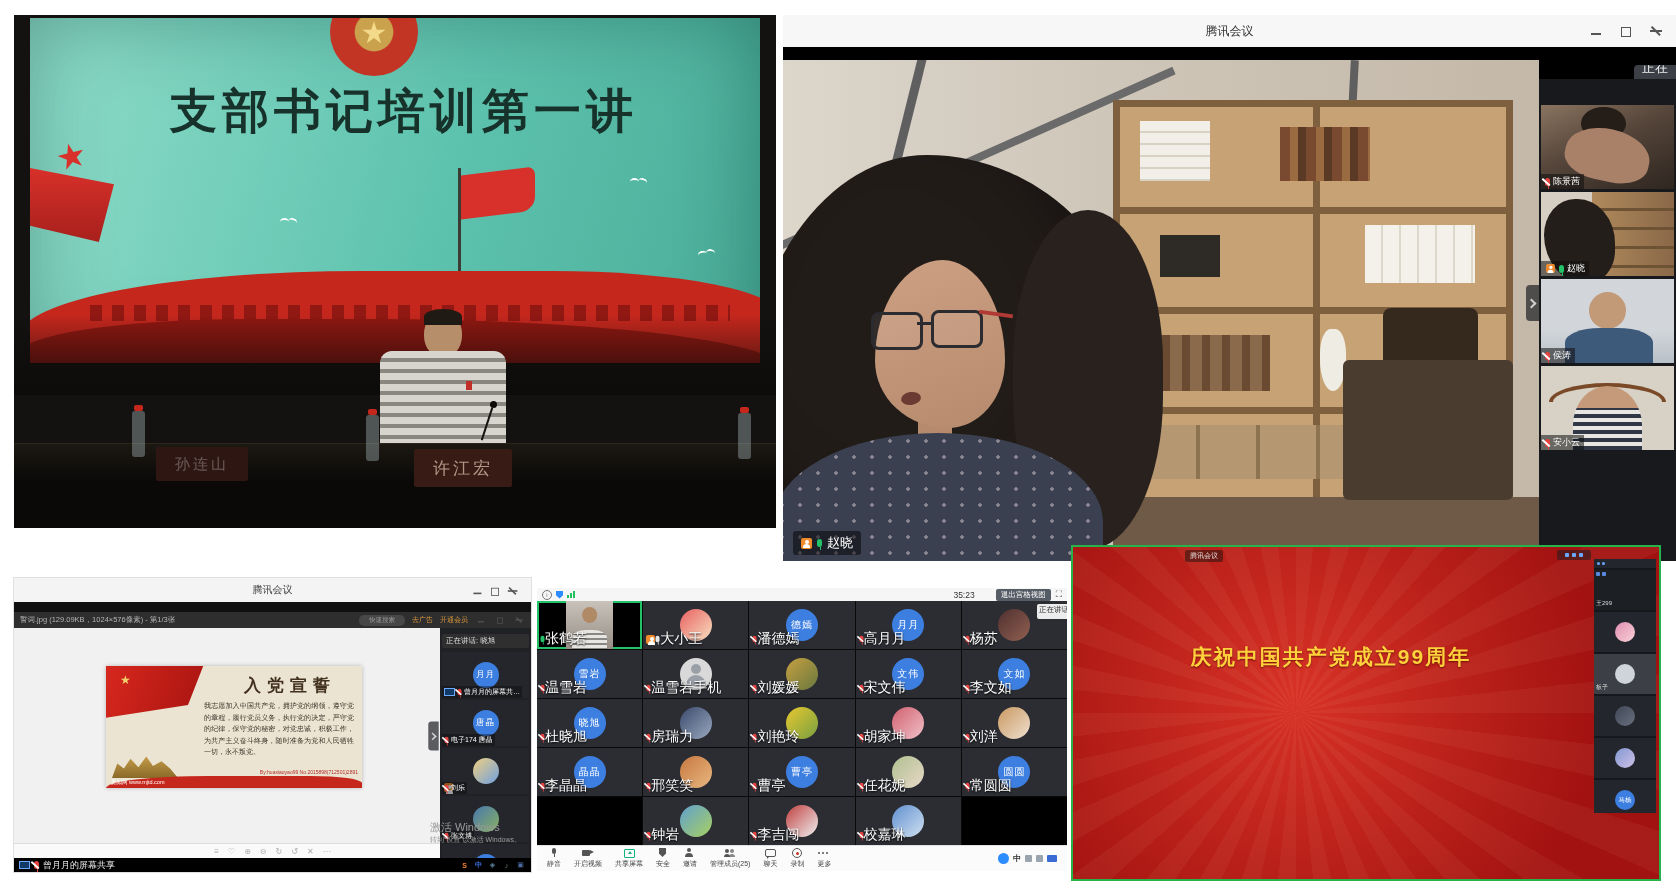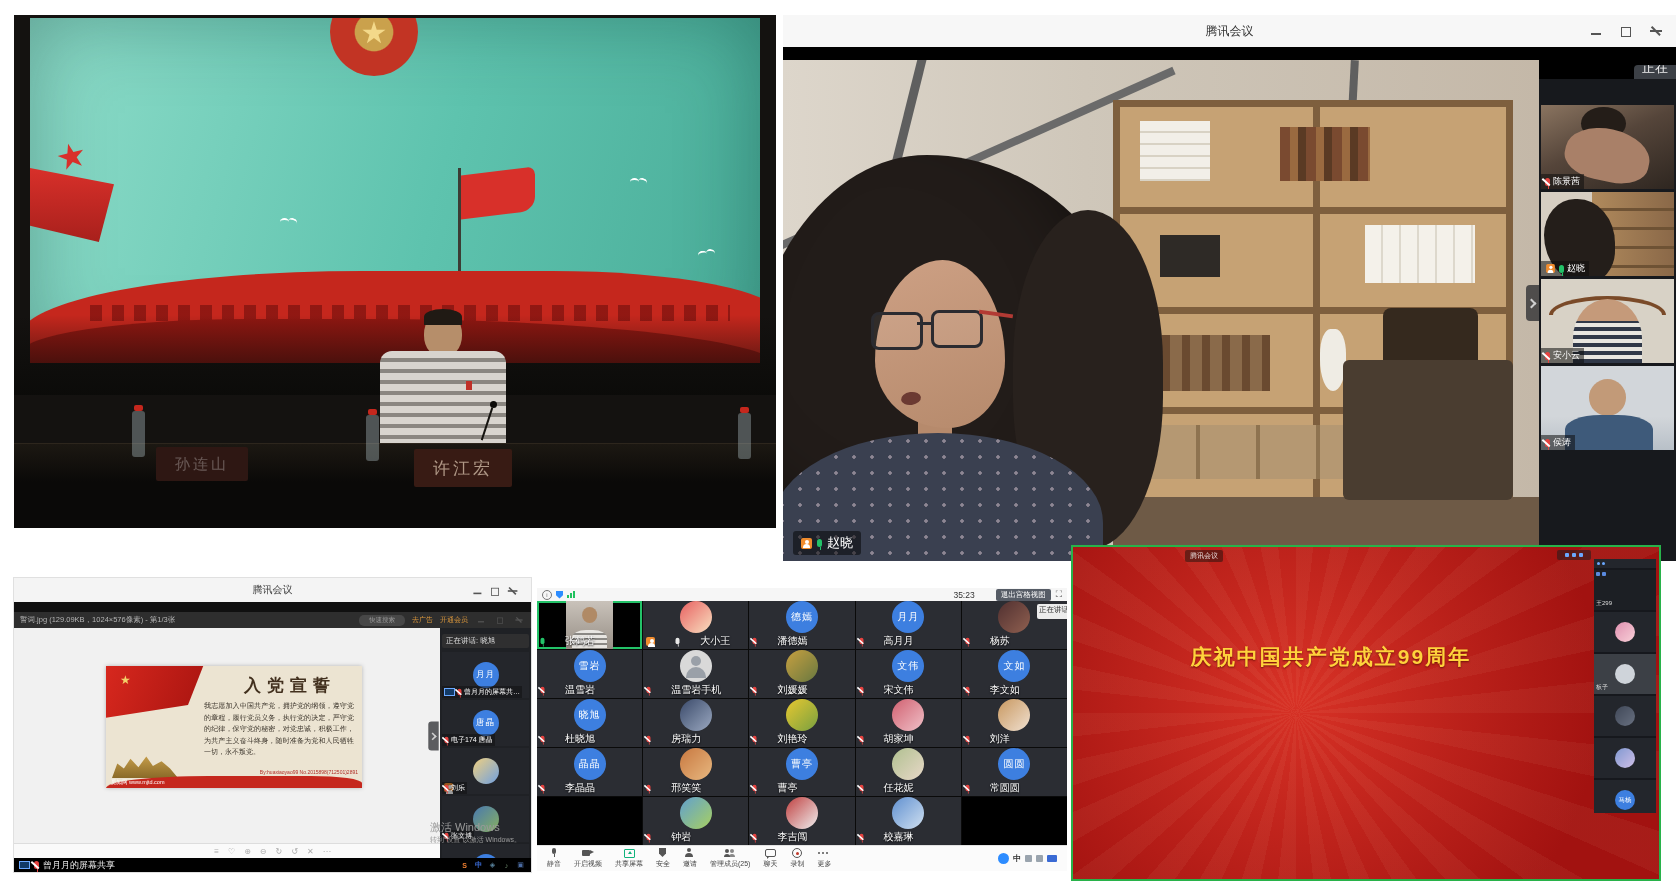--- a/index.html
+++ b/index.html
@@ -148,24 +148,24 @@
   .inf{width:8px;height:8px;border:1px solid #777;border-radius:50%;color:#777;font-size:6px;display:flex;align-items:center;justify-content:center;}
   .shieldB{width:7px;height:8px;background:#2d8cff;clip-path:polygon(0 0,100% 0,100% 60%,50% 100%,0 60%);}
   .sig{display:flex;align-items:flex-end;gap:1px;}
   .sig i{display:block;width:2px;background:#21c15e;}
   .p4top .right{margin-left:auto;display:flex;align-items:center;gap:5px;}
   .timer{font-size:8.5px;color:#333;}
   .exitbtn{background:#565c66;color:#fff;font-size:7.5px;border-radius:2px;padding:1px 5px;margin-left:16px;}
   .fsglyph{color:#555;font-size:9px;}
   .p4tip{position:absolute;right:0;top:16px;width:26px;height:13px;background:#ececec;color:#333;font-size:7.5px;overflow:hidden;border-radius:2px 0 0 2px;padding:1px 2px;white-space:nowrap;z-index:6;}
   .p4grid{position:absolute;left:0;top:13px;width:100%;height:245px;display:grid;grid-template-columns:repeat(5,1fr);grid-auto-rows:48px;gap:1px;background:#0a0a0a;}
-  .gtile{position:relative;background:#2b2d33;display:flex;align-items:flex-start;justify-content:center;overflow:hidden;}
+  .gtile{position:relative;background:#2b2d33;display:flex;align-items:center;justify-content:center;overflow:hidden;}
   .gtile.nobg{background:#000;}
   .gtile.vid{background:#000;}
-  .gtile .nlabel{background:transparent;font-size:10px;padding:1px 3px;gap:20px;text-shadow:0 1px 2px #000;}
+  .gtile .nlabel{background:transparent;font-size:14px;padding:1px 3px;gap:0;text-shadow:0 1px 2px #000;}
   .gtile .badge{width:9px;height:9px;}
   .gtile .mic{transform:scale(.8);}
   .avatar.video{position:absolute;left:28%;right:28%;top:0;bottom:0;width:auto;height:auto;border-radius:0;background:linear-gradient(180deg,#c9c2ba,#978f86);}
   .avatar.video::before{content:"";position:absolute;top:12%;left:50%;transform:translateX(-50%);width:34%;height:34%;border-radius:50%;background:#b08a66;}
   .avatar.video::after{content:"";position:absolute;bottom:0;left:12%;right:12%;height:40%;border-radius:40% 40% 0 0;background:repeating-linear-gradient(180deg,#e8e6e2 0 3px,#8a8884 3px 5px);}
   .p4toolbar{position:absolute;left:0;bottom:0;width:100%;height:26px;background:#fbfbfb;border-top:1px solid #e2e2e2;display:flex;align-items:center;gap:13px;padding:0 10px;box-sizing:border-box;}
   .tbi{display:flex;flex-direction:column;align-items:center;gap:1px;}
   .tbicon{width:12px;height:10px;position:relative;}
   .tblabel{font-size:7px;color:#444;white-space:nowrap;}
   .ic-mic::before{content:"";position:absolute;left:4px;top:0;width:4px;height:6px;border-radius:2px;background:#555;}
@@ -213,20 +213,21 @@
 </head>
 <body>
 
 <div id="canvas">
 
   <div id="p1" class="panel">
     <div class="p1screen">
       <div class="p1emblem">★</div>
       <div class="p1star">★</div>
       <div class="p1flagL"></div>
+      <div class="p1title">支部书记培训第一讲</div>
       <div class="p1pole"></div>
       <div class="p1flagC"></div>
       <div class="dove" style="left:250px;top:200px;"></div>
       <div class="dove" style="left:600px;top:160px;"></div>
       <div class="dove" style="left:668px;top:232px;transform:rotate(-12deg);"></div>
       <div class="p1wave"></div>
       <div class="p1wall"></div>
       <div class="p1wave2"></div>
     </div>
     <div class="p1shade"></div>
@@ -305,34 +306,34 @@
           <div class="thumb sel">
             <div class="abs sc-zhao" style="inset:0;"></div>
             <div class="nlabel">
               <span class="badge" style="transform:scale(.8);"></span>
               <span class="mic mic-green"></span>
               <span>赵晓</span>
             </div>
           </div>
 
           <div class="thumb">
+            <div class="abs sc-hou" style="inset:0;"></div>
+            <div class="nlabel">
+
+              <span class="mic mic-red"></span>
+              <span>侯涛</span>
+            </div>
+          </div>
+
+          <div class="thumb">
             <div class="abs sc-an" style="inset:0;"></div>
             <div class="nlabel">
 
               <span class="mic mic-red"></span>
               <span>安小云</span>
-            </div>
-          </div>
-
-          <div class="thumb">
-            <div class="abs sc-hou" style="inset:0;"></div>
-            <div class="nlabel">
-
-              <span class="mic mic-red"></span>
-              <span>侯涛</span>
             </div>
           </div>
 
         </div>
     </div>
   </div>
 
   <div id="p3" class="panel">
     <div class="p3titlebar">
       <span>腾讯会议</span>

